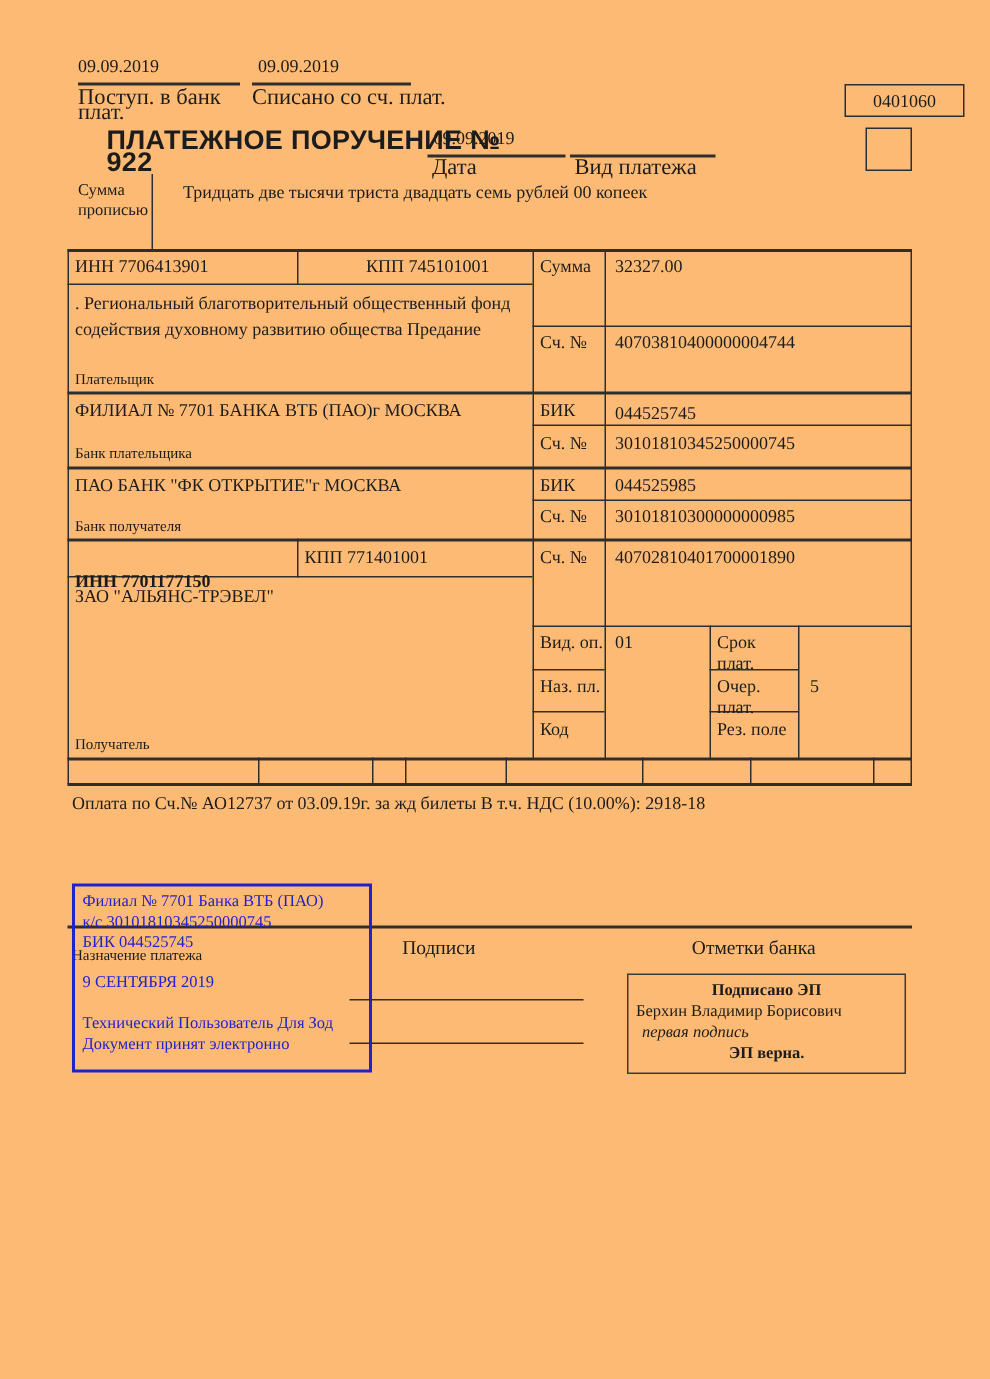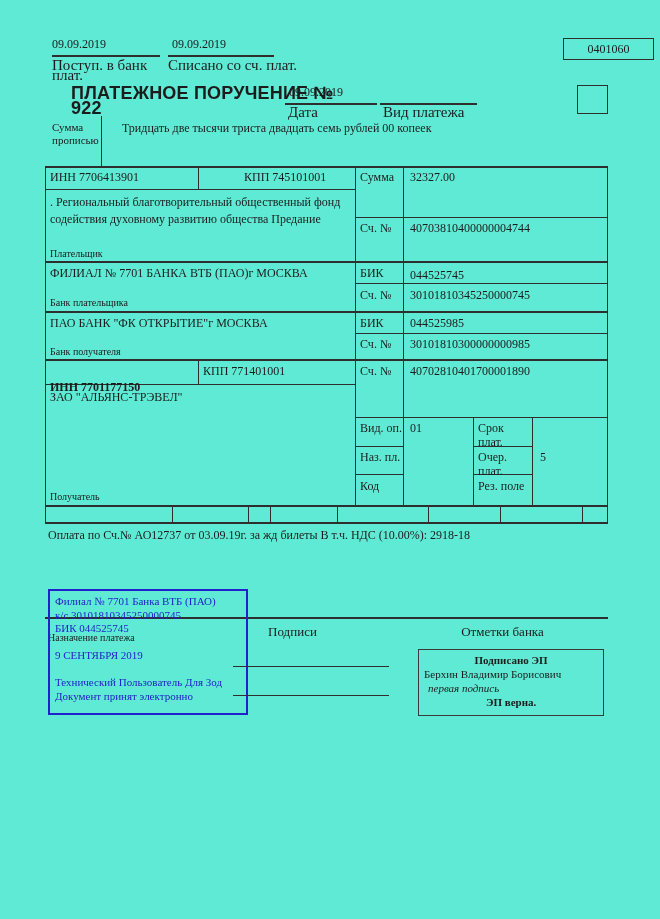--- a/index.html
+++ b/index.html
@@ -1,20 +1,20 @@
 <!DOCTYPE html>
 <html><head>
 <meta charset="utf-8">
 <style>
   * { box-sizing: border-box; margin: 0; padding: 0; }
   html,body { background:#ffffff; }
   .page {
     position: relative;
     width: 660px; height: 919px;
-    background: #5eead4;
+    background: #fdba74;
     font-family: "Liberation Serif", serif;
     color: #1c1c1c;
     overflow: hidden;
   }
   .abs { position: absolute; }
   .hline { position: absolute; background: #2e2e2e; height: 1px; }
   .hline.thick { height: 2px; }
   .vline { position: absolute; background: #2e2e2e; width: 1px; }
   .t12 { font-size: 12px; line-height: 14px; }
   .t11 { font-size: 11px; line-height: 13px; }
@@ -45,21 +45,21 @@
 <div class="page">
 
   <div class="abs t12" style="left:52px;top:37px;width:110px;">09.09.2019</div>
   <div class="hline" style="left:52px;top:55px;width:108px;height:1.5px;"></div>
   <div class="abs t9" style="left:52px;top:60px;width:120px;">Поступ. в банк плат.</div>
 
   <div class="abs t12" style="left:172px;top:37px;width:110px;">09.09.2019</div>
   <div class="hline" style="left:168px;top:55px;width:106px;height:1.5px;"></div>
   <div class="abs t9" style="left:168px;top:60px;width:130px;">Списано со сч. плат.</div>
 
-  <div class="abs boxed t12" style="left:563px;top:38px;width:91px;height:22px;text-align:right;">
+  <div class="abs boxed t12" style="left:563px;top:56px;width:80px;height:22px;text-align:right;">
     <span>0401060</span>
   </div>
 
   <div class="abs title" style="left:52px;top:86px;width:300px;">ПЛАТЕЖНОЕ ПОРУЧЕНИЕ № 922</div>
 
   <div class="abs t12" style="left:289px;top:85px;width:100px;">09.09.2019</div>
   <div class="hline" style="left:285px;top:103px;width:92px;height:1.5px;"></div>
   <div class="abs t9" style="left:288px;top:107px;width:60px;">Дата</div>
 
   <div class="hline" style="left:380px;top:103px;width:97px;height:1.5px;"></div>

